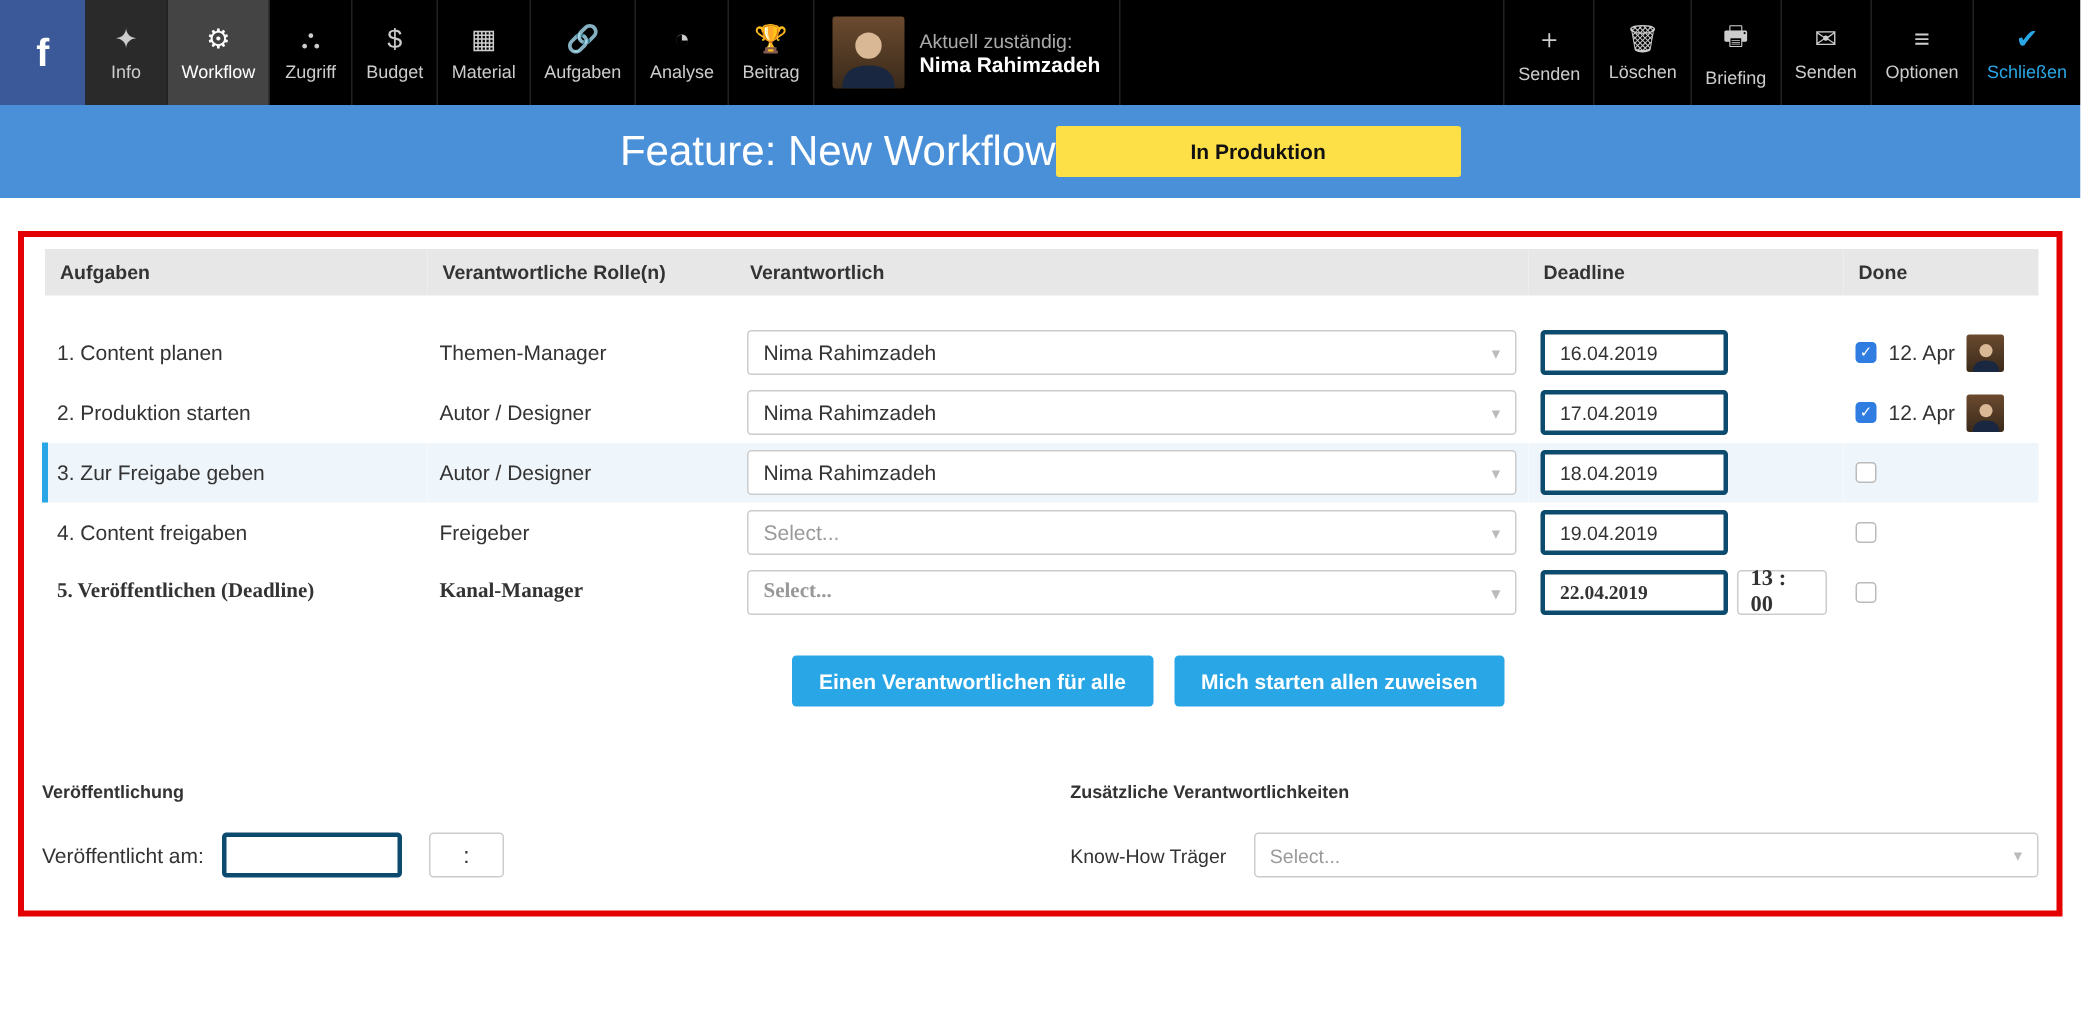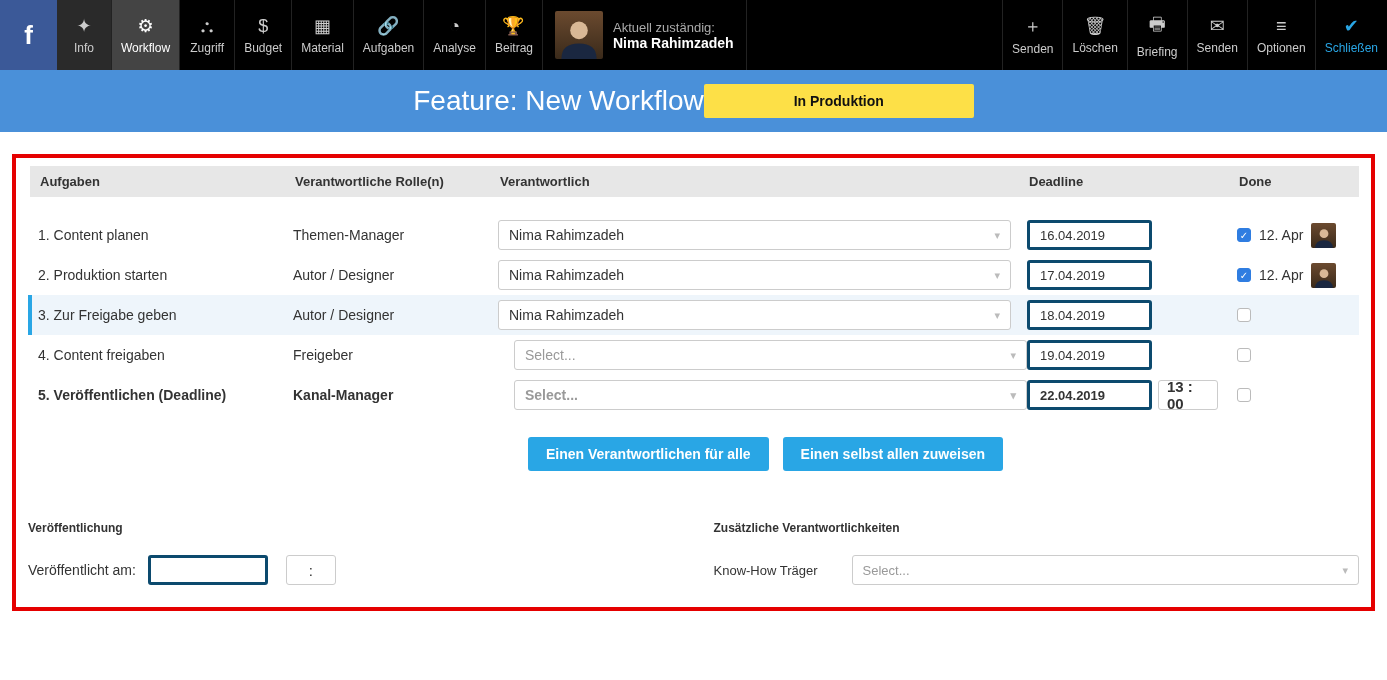--- a/index.html
+++ b/index.html
@@ -34,24 +34,24 @@
   .red-frame { border:4px solid #e50000; padding:8px 12px 22px 12px; }
   
   
   table.tasks { width:100%; border-collapse:collapse; }
   table.tasks th { background:#e7e7e7; text-align:left; font-weight:700; font-size:13px; padding:8px 10px; }
   table.tasks td { padding:5px 8px; vertical-align:middle; font-size:14px; }
   table.tasks tr.spacer td { height:18px; }
   table.tasks tr.row td { height:36px; }
   table.tasks tr.row.sel { background:#eef5fb; position:relative; }
   table.tasks tr.row.sel td:first-child { border-left:4px solid #29a6e5; padding-left:6px; }
-  table.tasks tr.row.bold td { font-weight:700; }
+  table.tasks tr.row.bold td { font-weight:700;font-family:Liberation Serif, serif; }
   
   .select-box { border:1px solid #ccc; border-radius:3px; height:30px; display:flex; align-items:center; padding:0 10px; justify-content:space-between; background:#fff; cursor:pointer; width:100%; }
-  .select-box.placeholder { color:#999;margin-left:16px; }
+  .select-box.placeholder { color:#999; }
   .select-box .chev { color:#bbb; font-size:11px; }
   .date-box { border:3px solid #0c4a6e; border-radius:3px; height:30px; padding:0 10px; display:flex; align-items:center; background:#fff; width:125px; font-size:13px; }
   .time-box { border:1px solid #ccc; border-radius:3px; height:30px; padding:0 8px; display:flex; align-items:center; background:#fff; width:60px; font-size:15px; margin-left:6px; }
   .done-cell { display:flex; align-items:center; gap:8px; }
   .chk { width:14px; height:14px; border:1px solid #bbb; border-radius:3px; display:inline-flex; align-items:center; justify-content:center; background:#fff; cursor:pointer; }
   .chk.checked { background:#2f7de1; border-color:#2f7de1; color:#fff; font-size:10px; }
   .mini-avatar { width:25px; height:25px; background:linear-gradient(#6b4a2f,#3a2a1a); border-radius:2px; display:flex; align-items:flex-end; justify-content:center; overflow:hidden; }
   .mini-avatar svg{width:22px;height:22px;}
   
   
@@ -284,21 +284,21 @@
               <div class="done-cell">
                 <span class="chk"></span>
               </div>
             </td>
           </tr>
         </tbody>
     </table>
 
     <div class="btn-row">
       <div class="btn-blue">Einen Verantwortlichen für alle</div>
-      <div class="btn-blue">Einen selbst allen zuweisen</div>
+      <div class="btn-blue">Mich starten allen zuweisen</div>
     </div>
 
     <div class="bottom">
       <div class="col">
         <h3>Veröffentlichung</h3>
         <div class="pub-row">
           <span>Veröffentlicht am:</span>
           <div class="date-box"></div>
           <div class="time-box" style="width:50px;justify-content:center">
               <span>:</span>

